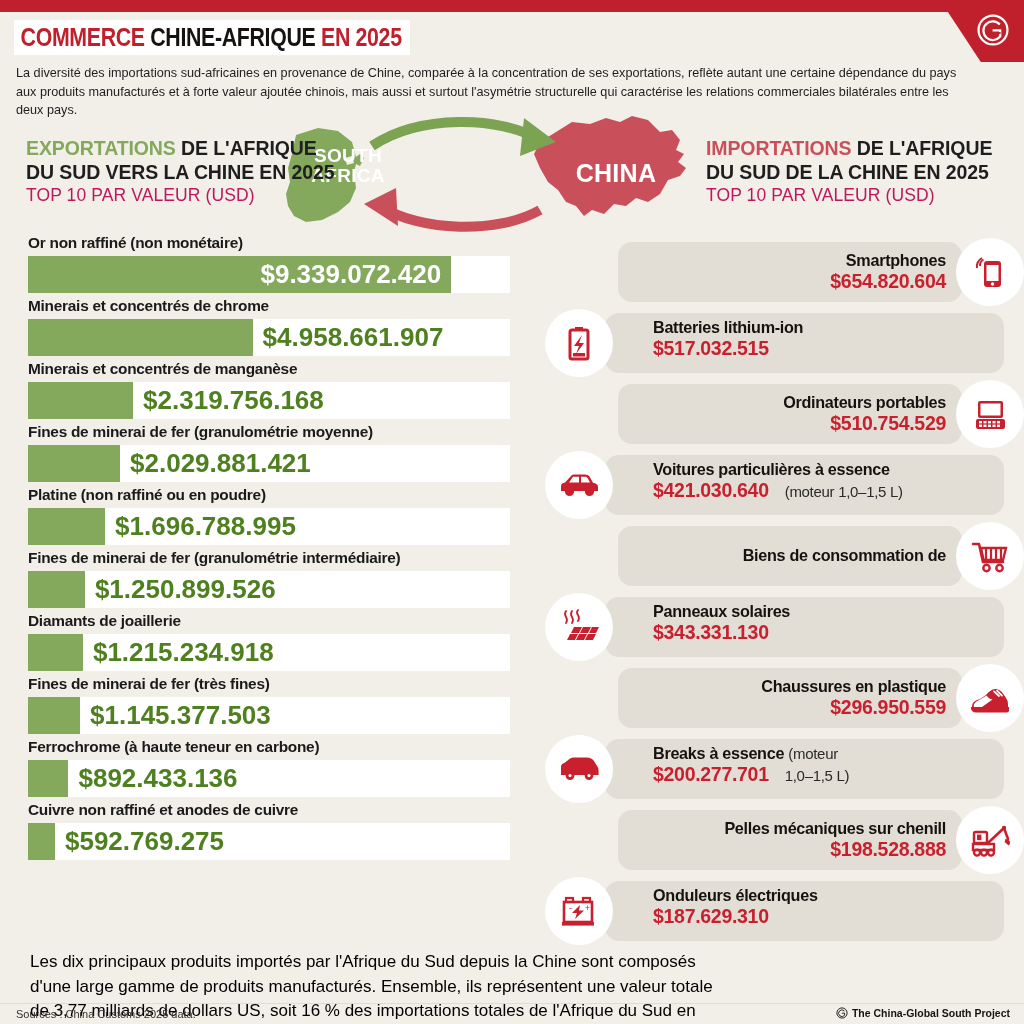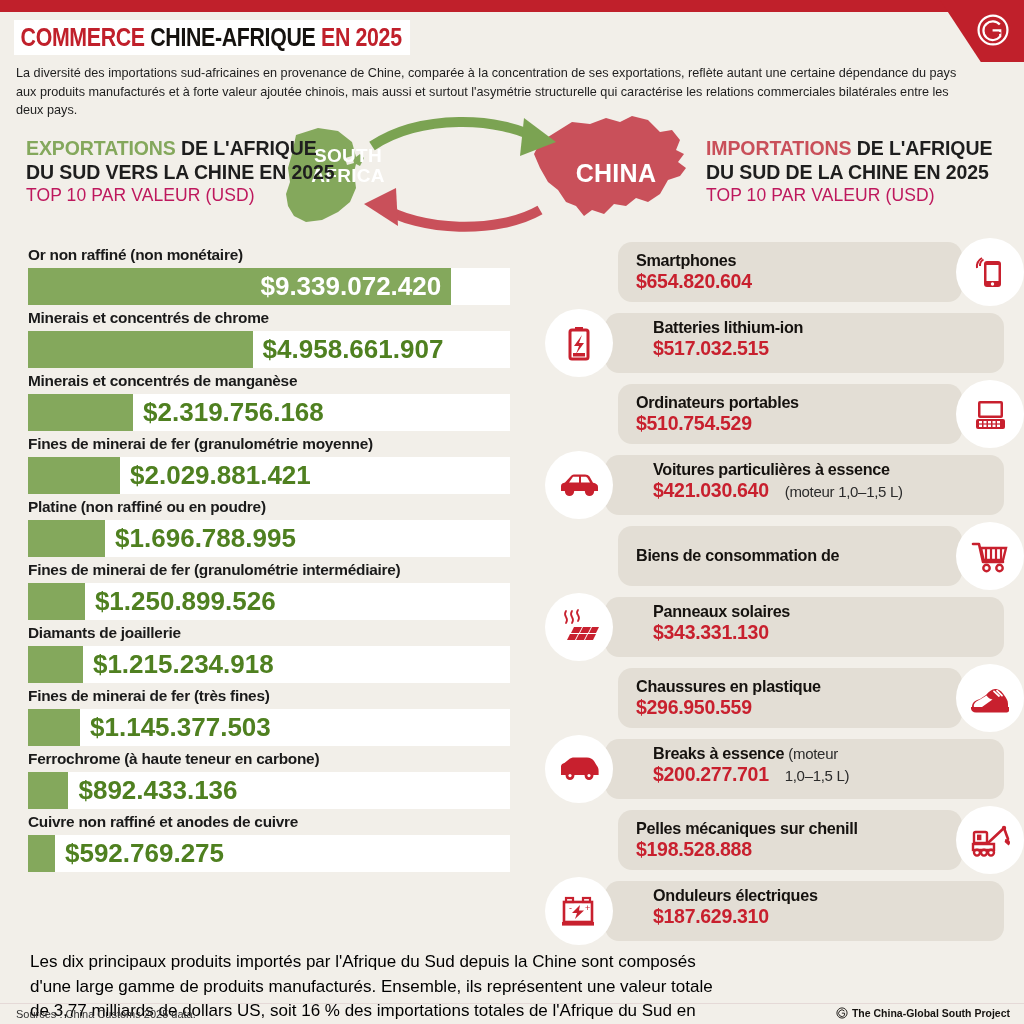--- a/index.html
+++ b/index.html
@@ -63,21 +63,21 @@
   .sect-head { position: absolute; line-height: 1.22; }
   #head-left  { left: 26px; top: 137px; }
   #head-right { left: 706px; top: 137px; }
   .sect-head .l1 { font-size: 19.5px; font-weight: bold; letter-spacing: -0.1px; }
   .sect-head .l2 { font-size: 19.5px; font-weight: bold; letter-spacing: -0.1px; }
   .sect-head .l3 { font-size: 17.5px; font-weight: normal; letter-spacing: 0.1px; color: #be185d; }
   .kw-green { color: #84a85c; }
   .kw-red   { color: #c9505a; }
 
   
-  #left-col { position: absolute; left: 0; top: 244px; width: 530px; }
+  #left-col { position: absolute; left: 0; top: 232px; width: 530px; }
   .bar-item { position: relative; margin-bottom: 2px; }
   .bar-label {
     font-size: 15.4px; font-weight: bold; color: #1a1a1a;
     padding-left: 28px; height: 24px; line-height: 22px;
     letter-spacing: -0.25px; white-space: nowrap;
   }
   .bar-track {
     position: relative; margin-left: 28px; width: 482px; height: 37px;
     background: #ffffff;
   }
@@ -92,21 +92,21 @@
   .bar-value.outside { color: #4f8020; }
 
   
   #right-col { position: absolute; left: 545px; top: 238px; width: 479px; }
   .imp-row { position: relative; height: 71px; }
   .imp-pill {
     position: absolute; top: 4px; height: 60px;
     background: #e3ded5; border-radius: 14px;
     display: flex; flex-direction: column; justify-content: center;
   }
-  .imp-pill.icon-right { left: 73px; right: 62px; padding: 0 16px 0 18px; }
+  .imp-pill.icon-right { left: 73px; right: 62px; padding: 0 16px 0 18px; align-items: flex-end; }
   .imp-pill.icon-left  { left: 60px; right: 20px; padding: 0 18px 8px 48px; }
   .imp-name {
     font-size: 16.2px; font-weight: bold; color: #15120f;
     letter-spacing: -0.3px; white-space: nowrap; line-height: 1.18;
   }
   .imp-name .note { font-weight: normal; font-size: 15px; color: #2b2b2b; }
   .imp-val {
     font-size: 19.5px; font-weight: bold; color: #c8202e;
     letter-spacing: -0.3px; white-space: nowrap; line-height: 1.16;
   }

